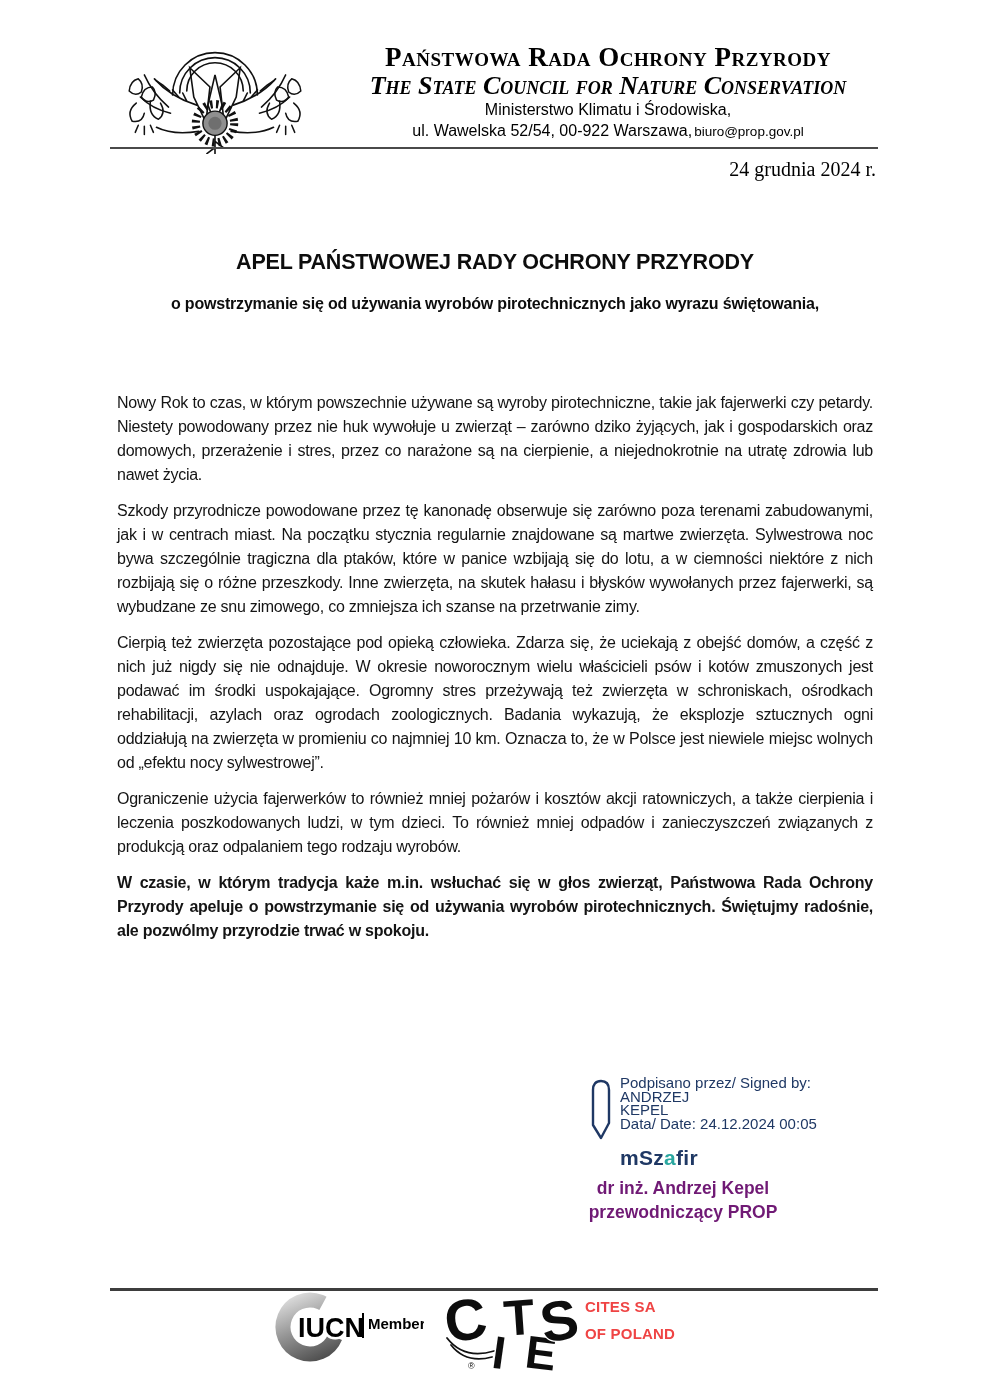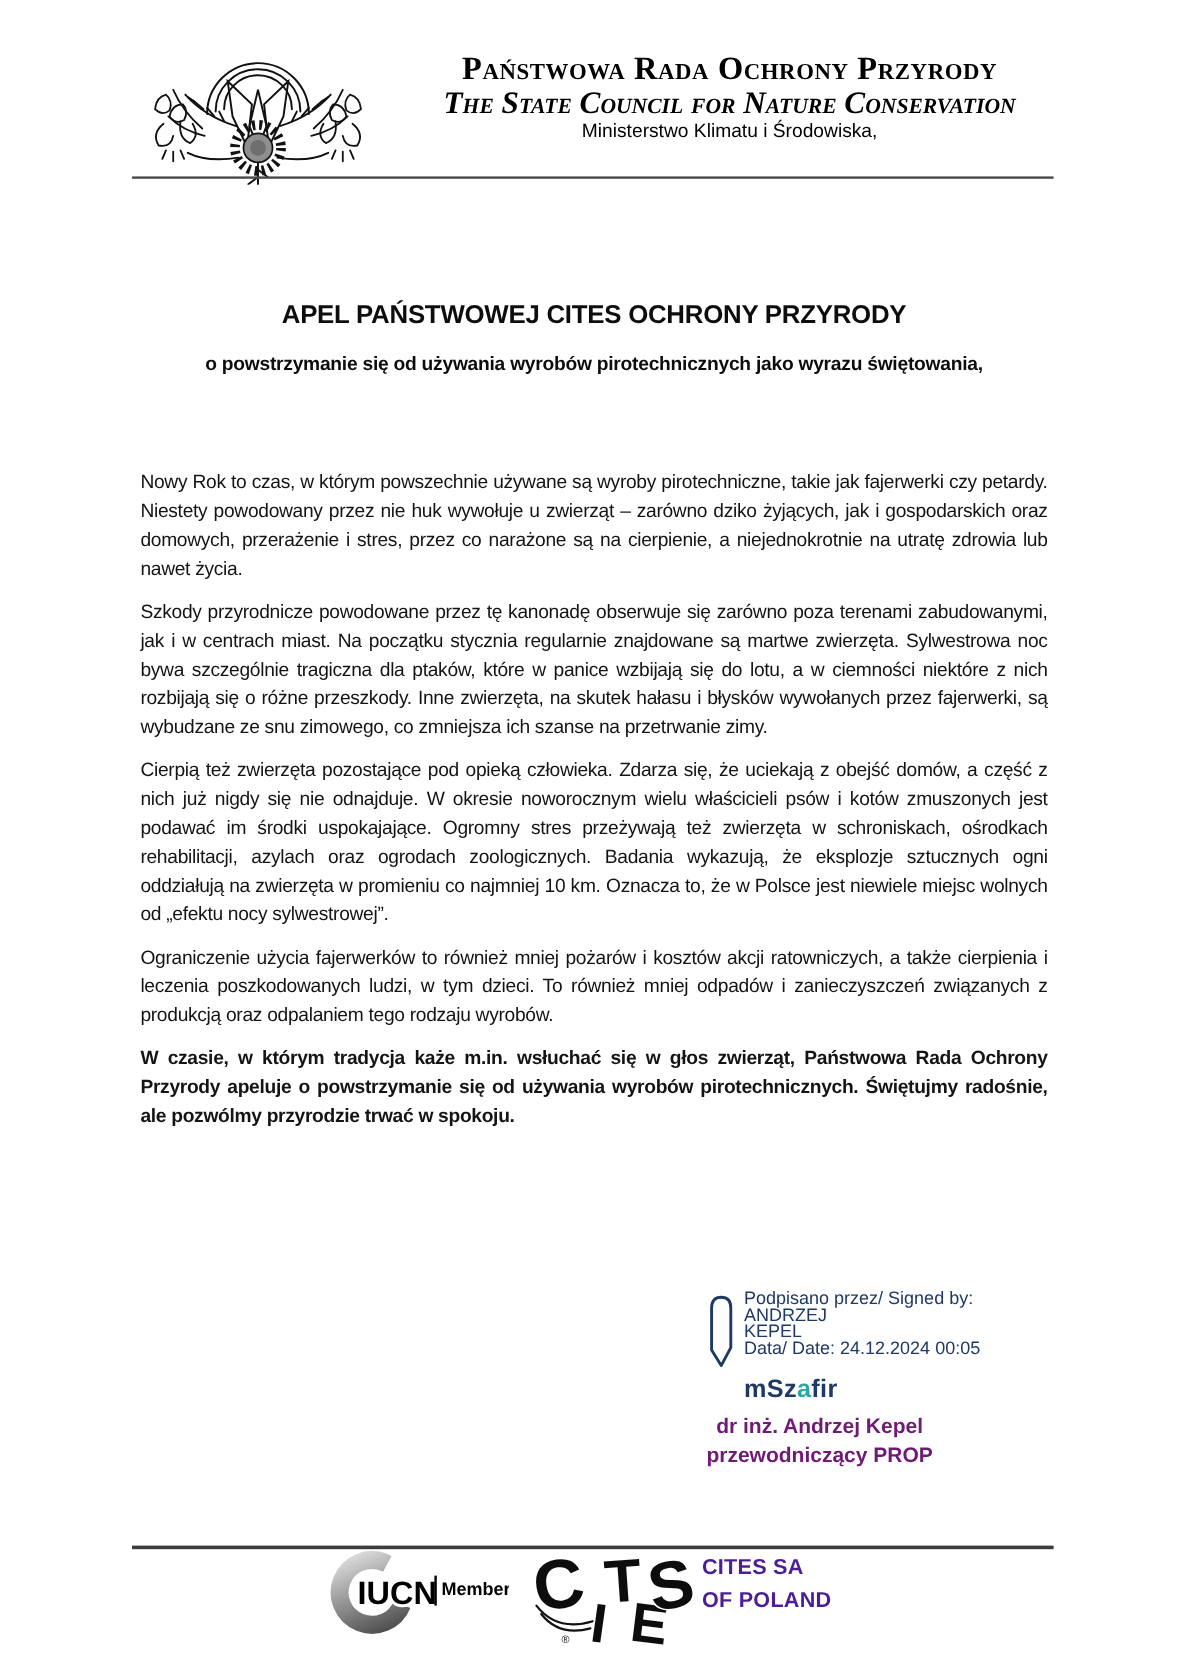--- a/index.html
+++ b/index.html
@@ -50,22 +50,22 @@
   .mszafir .teal{color:var(--teal,#2AA7A0);}
   .signatory{
     position:absolute;left:568px;top:1176px;width:230px;text-align:center;
     font-size:17.5px;font-weight:700;line-height:24px;color:#701a75;
   }
   
   .rule-bottom{position:absolute;left:110px;top:1288px;width:768px;height:3px;background:#3d3d3d;}
   .iucn{position:absolute;left:272px;top:1288px;width:152px;height:78px;}
   .cites-mark{position:absolute;left:444px;top:1280px;width:135px;height:92px;}
   .cites-text{
-    position:absolute;left:585px;top:1293px;font-size:18px;font-weight:700;
-    line-height:27px;letter-spacing:.2px;color:#4c1d95;
+    position:absolute;left:585px;top:1293px;font-size:15px;font-weight:700;
+    line-height:27px;letter-spacing:.2px;color:#ef4444;
   }
   svg text{font-family:"Liberation Sans",sans-serif;}
 </style>
 </head>
 <body style="--navy: #1F3864; --teal: #2AA7A0;">
 
 <div class="page">
 
   <svg class="emblem" viewBox="0 0 212 118" aria-hidden="true">
     <g fill="none" stroke="#111" stroke-width="1.6" stroke-linecap="round">
@@ -95,25 +95,27 @@
       <path d="M42,66 q-2,14 8,18 q8,-6 2,-16"></path>
       <path d="M30,90 l-3,7 M36,91 l0,8 M42,90 l3,7"></path>
     </g>
     <use href="#cluster" transform="translate(212,0) scale(-1,1)"></use>
   </svg>
 
   <div class="letterhead">
     <div class="org-pl">Państwowa Rada Ochrony Przyrody</div>
     <div class="org-en">The State Council for Nature Conservation</div>
     <div class="addr">Ministerstwo Klimatu i Środowiska,</div>
+    <div class="addr"><span>ul. Wawelska 52/54, 00-922 Warszawa,</span><span class="email">biuro@prop.gov.pl</span></div>
   </div>
 
   <div class="rule-top"></div>
+  <div class="date">24 grudnia 2024 r.</div>
 
-  <h1 class="title">APEL PAŃSTWOWEJ CITES OCHRONY PRZYRODY</h1>
+  <h1 class="title">APEL PAŃSTWOWEJ RADY OCHRONY PRZYRODY</h1>
   <div class="subtitle">
     <div>o powstrzymanie się od używania wyrobów pirotechnicznych jako wyrazu świętowania,</div>
   </div>
 
   <main class="body">
     <p>Nowy Rok to czas, w którym powszechnie używane są wyroby pirotechniczne, takie jak fajerwerki czy petardy. Niestety powodowany przez nie huk wywołuje u zwierząt – zarówno dziko żyjących, jak i gospodarskich oraz domowych, przerażenie i stres, przez co narażone są na cierpienie, a niejednokrotnie na utratę zdrowia lub nawet życia.</p>
     <p>Szkody przyrodnicze powodowane przez tę kanonadę obserwuje się zarówno poza terenami zabudowanymi, jak i w centrach miast. Na początku stycznia regularnie znajdowane są martwe zwierzęta. Sylwestrowa noc bywa szczególnie tragiczna dla ptaków, które w panice wzbijają się do lotu, a w ciemności niektóre z nich rozbijają się o różne przeszkody. Inne zwierzęta, na skutek hałasu i błysków wywołanych przez fajerwerki, są wybudzane ze snu zimowego, co zmniejsza ich szanse na przetrwanie zimy.</p>
     <p>Cierpią też zwierzęta pozostające pod opieką człowieka. Zdarza się, że uciekają z obejść domów, a część z nich już nigdy się nie odnajduje. W okresie noworocznym wielu właścicieli psów i kotów zmuszonych jest podawać im środki uspokajające. Ogromny stres przeżywają też zwierzęta w schroniskach, ośrodkach rehabilitacji, azylach oraz ogrodach zoologicznych. Badania wykazują, że eksplozje sztucznych ogni oddziałują na zwierzęta w promieniu co najmniej 10 km. Oznacza to, że w Polsce jest niewiele miejsc wolnych od „efektu nocy sylwestrowej”.</p>
     <p>Ograniczenie użycia fajerwerków to również mniej pożarów i kosztów akcji ratowniczych, a także cierpienia i leczenia poszkodowanych ludzi, w tym dzieci. To również mniej odpadów i zanieczyszczeń związanych z produkcją oraz odpalaniem tego rodzaju wyrobów.</p>
     <p class="strong">W czasie, w którym tradycja każe m.in. wsłuchać się w głos zwierząt, Państwowa Rada Ochrony Przyrody apeluje o powstrzymanie się od używania wyrobów pirotechnicznych. Świętujmy radośnie, ale pozwólmy przyrodzie trwać w spokoju.</p>

